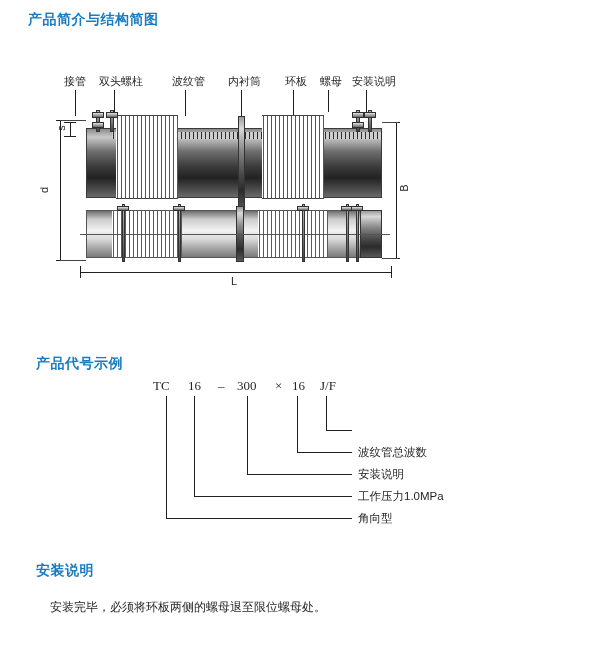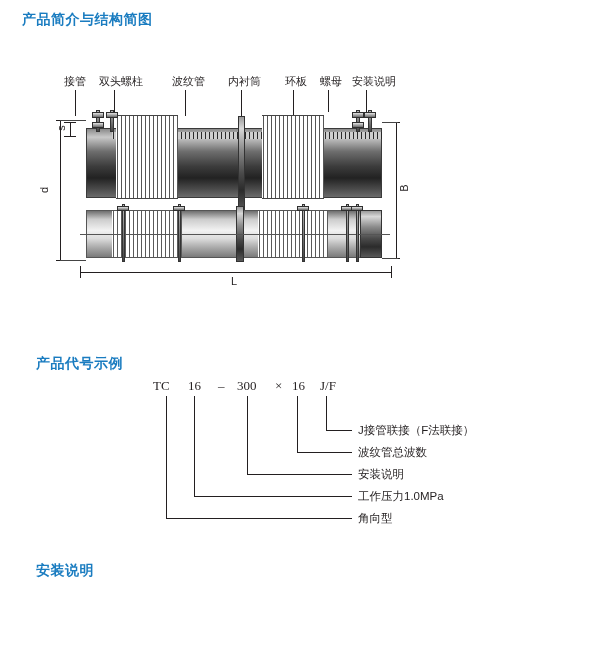--- a/index.html
+++ b/index.html
@@ -12,21 +12,21 @@
     color: #231f20;
     position: relative;
     overflow: hidden;
   }
   .section-title {
     font-size: 14px;
     font-weight: bold;
     color: #1a7cc0;
     letter-spacing: 0.5px;
   }
-  .title-1 { position: absolute; left: 22px; top: 11px; font-family: Liberation Serif, serif; }
+  .title-1 { position: absolute; left: 28px; top: 11px; font-family: Liberation Serif, serif; }
   .title-2 { position: absolute; left: 36px; top: 355px; }
   .title-3 { position: absolute; left: 36px; top: 562px; text-align: right; }
 
   
   .diagram {
     position: absolute;
     left: 0; top: 60px;
     width: 502px; height: 285px;
   }
   .callout {
@@ -253,21 +253,21 @@
   <div class="cl-v" style="left:227px; top:18px; height:78px;"></div>
   <div class="cl-v" style="left:174px; top:18px; height:100px;"></div>
   <div class="cl-v" style="left:146px; top:18px; height:122px;"></div>
 
   <div class="cl-h" style="left:306px; top:52px;  width:26px;"></div>
   <div class="cl-h" style="left:277px; top:74px;  width:55px;"></div>
   <div class="cl-h" style="left:227px; top:96px;  width:105px;"></div>
   <div class="cl-h" style="left:174px; top:118px; width:158px;"></div>
   <div class="cl-h" style="left:146px; top:140px; width:186px;"></div>
 
-  <div class="code-desc" style="left:338px; top:45px;">J接管联接（F法联接）</div>
   <div class="code-desc" style="left:338px; top:67px;">波纹管总波数</div>
   <div class="code-desc" style="left:338px; top:89px;">安装说明</div>
   <div class="code-desc" style="left:338px; top:111px;">工作压力1.0MPa</div>
   <div class="code-desc" style="left:338px; top:133px;">角向型</div>
 </div>
 
 <div class="notes">
+  <div>安装完毕，必须将环板两侧的螺母退至限位螺母处。</div>
 </div>
 
 </body></html>

